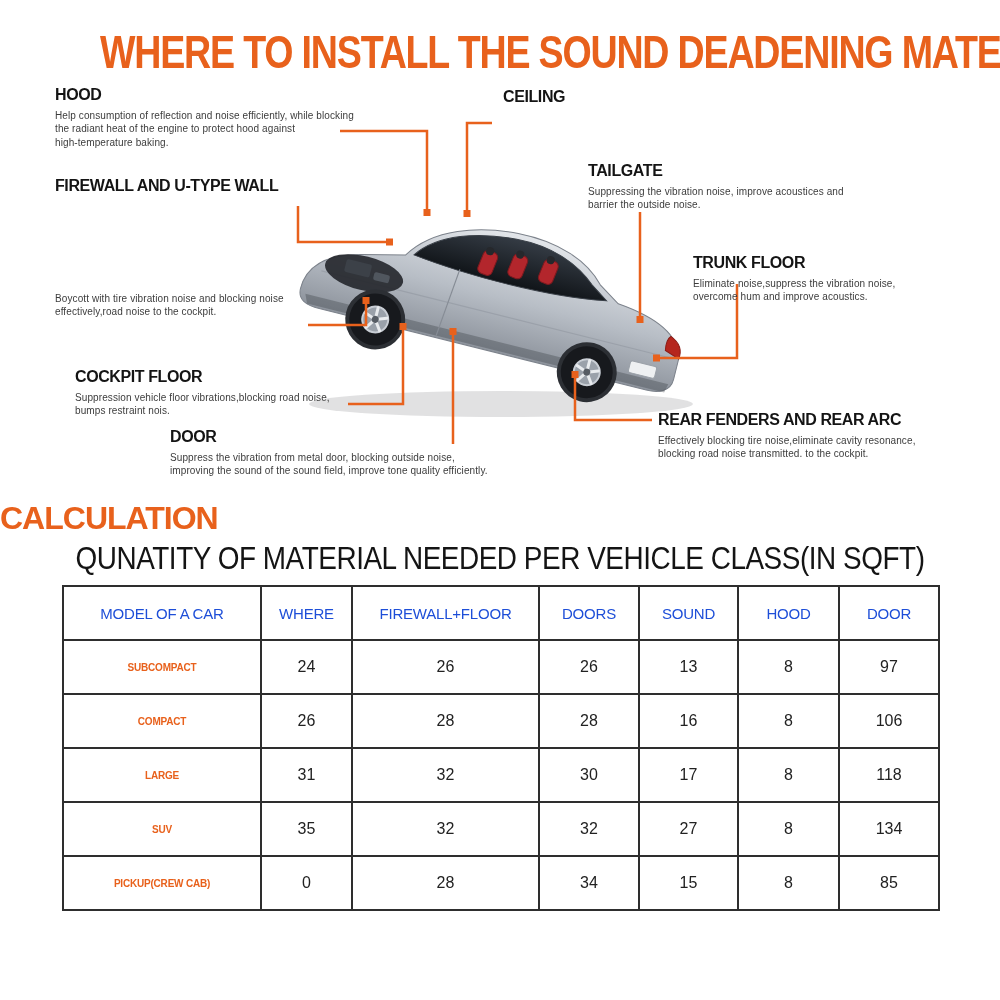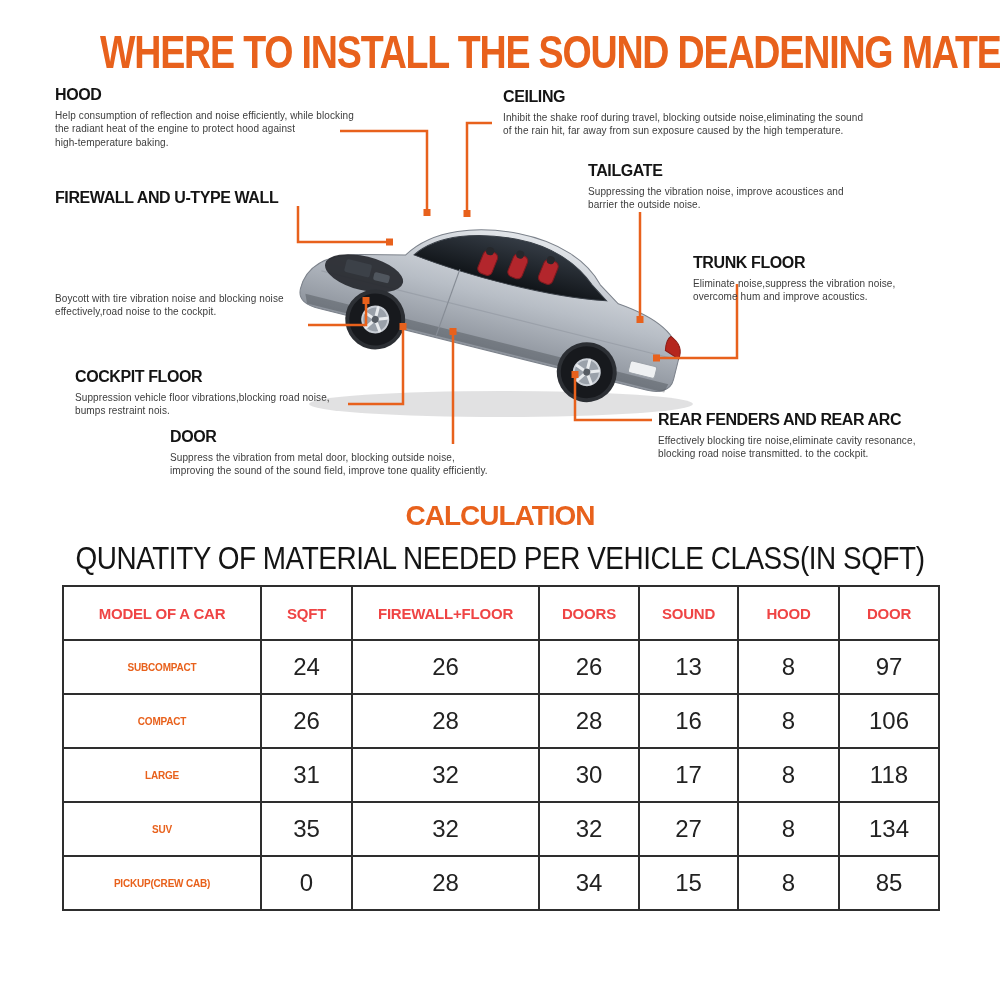--- a/index.html
+++ b/index.html
@@ -17,37 +17,37 @@
   .co-desc{margin-top:5px;font-size:10px;line-height:1.33;color:#3c3c3c;
     white-space:pre-line;letter-spacing:0.1px;}
 
   
   .leader-overlay{position:absolute;left:0;top:0;width:1000px;height:520px;pointer-events:none;}
 
   
   .car-illus{position:absolute;left:276px;top:178px;width:440px;height:250px;}
 
   
-  .calc-title{position:absolute;left:0;top:500px;width:1000px;margin:0;text-align:center;
-    font-size:28px;font-weight:bold;letter-spacing:-1px;color:#E8611C;}
+  .calc-title{position:absolute;left:0;top:500px;width:1000px;margin:0;text-align:left;
+    font-size:32px;font-weight:bold;letter-spacing:-1px;color:#E8611C;}
   .calc-subtitle{position:absolute;left:0;top:541px;width:1000px;text-align:center;
     font-size:31px;font-weight:400;color:#141414;letter-spacing:-0.5px;
     transform:scaleX(0.9);transform-origin:50% 50%;white-space:nowrap;}
 
   .calc-table{position:absolute;left:62px;top:585px;width:876px;border-collapse:collapse;
     table-layout:fixed;}
   .calc-table col.c0{width:198px;} .calc-table col.c1{width:91px;}
   .calc-table col.c2{width:187px;} .calc-table col.c3{width:100px;}
   .calc-table col.c4{width:99px;}  .calc-table col.c5{width:101px;}
   .calc-table col.c6{width:100px;}
   .calc-table th,.calc-table td{border:2px solid #2e2e2e;height:52px;text-align:center;
     vertical-align:middle;padding:0;}
-  .calc-table th{font-size:15px;font-weight:bold;color:#ef4444;letter-spacing:-0.2px;}
+  .calc-table th{font-size:15px;font-weight:normal;color:#1d4ed8;letter-spacing:-0.2px;}
   .calc-table td.model{font-size:10px;font-weight:bold;color:#E8611C;letter-spacing:-0.2px;}
-  .calc-table td.num{font-size:24px;font-weight:400;color:#222222;}
+  .calc-table td.num{font-size:16px;font-weight:400;color:#222222;}
 </style>
 </head>
 <body>
 
 <div class="page">
 
   <h1 class="main-title">WHERE TO INSTALL THE SOUND DEADENING MATERIAL</h1>
 
   <svg class="car-illus" viewBox="0 0 440 250" aria-hidden="true">
     <defs>
@@ -127,25 +127,23 @@
 
   <div class="callout" style="left:55px;top:86px;width:380px">
     <div class="co-title">HOOD</div>
     <div class="co-desc">Help consumption of reflection and noise efficiently, while blocking
 the radiant heat of the engine to protect hood against
 high-temperature baking.</div>
   </div>
 
   <div class="callout" style="left:503px;top:88px;width:460px">
     <div class="co-title">CEILING</div>
-    <div class="co-desc">Inhibit the shake roof during travel, blocking outside noise,eliminating the sound
-of the rain hit, far away from sun exposure caused by the high temperature.</div>
-  </div>
-
-  <div class="callout" style="left:55px;top:189px;width:430px">
+  </div>
+
+  <div class="callout" style="left:55px;top:177px;width:430px">
     <div class="co-title">FIREWALL AND U-TYPE WALL</div>
   </div>
 
   <div class="callout" style="left:588px;top:162px;width:340px">
     <div class="co-title">TAILGATE</div>
     <div class="co-desc">Suppressing the vibration noise, improve acoustices and
 barrier the outside noise.</div>
   </div>
 
   <div class="callout" style="left:693px;top:254px;width:290px">
@@ -186,21 +184,21 @@
         <col class="c1">
         <col class="c2">
         <col class="c3">
         <col class="c4">
         <col class="c5">
         <col class="c6">
     </colgroup>
     <thead>
       <tr>
         <th>MODEL OF A CAR</th>
-        <th>SQFT</th>
+        <th>WHERE</th>
         <th>FIREWALL+FLOOR</th>
         <th>DOORS</th>
         <th>SOUND</th>
         <th>HOOD</th>
         <th>DOOR</th>
       </tr>
     </thead>
     <tbody>
       <tr>
         <td class="model">SUBCOMPACT</td>

